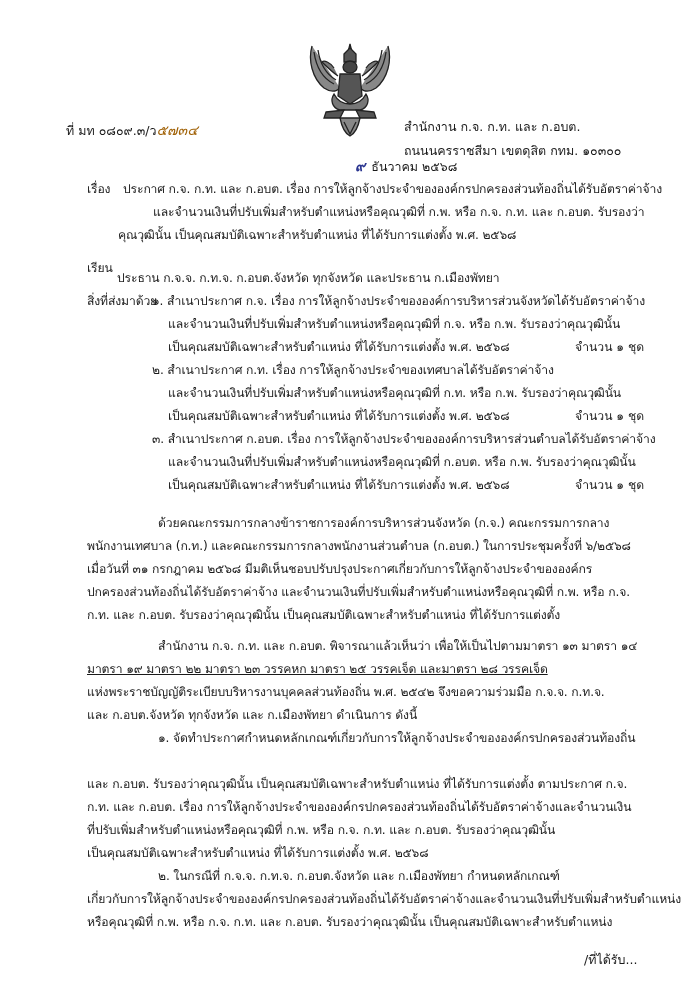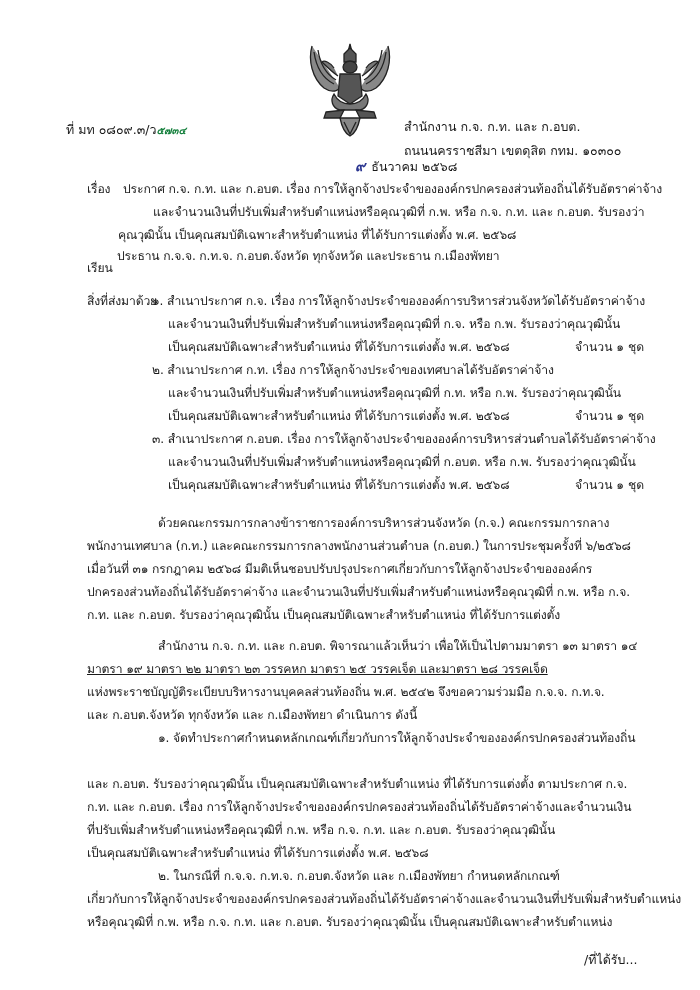--- a/index.html
+++ b/index.html
@@ -38,23 +38,23 @@
       letter-spacing: 0px;
     }
     .docno {
       position: absolute;
       left: 66px; top: 122px;
       font-size: 12.5px;
       line-height: 16px;
       white-space: nowrap;
     }
     .docno .hand {
-      color: #15803d;
-      font-weight: bold;
-      font-size: 10px;
+      color: #a16207;
+      font-weight: normal;
+      font-size: 14px;
       font-style: italic;
     }
     .emblem {
       position: absolute;
       left: 304px; top: 38px;
       width: 92px; height: 100px;
     }
     .office {
       position: absolute;
       left: 404px;
@@ -128,21 +128,21 @@
   <div class="date">
     <span class="hand">๙</span><span>ธันวาคม  ๒๕๖๘</span>
   </div>
 
   <div class="line" style="left:87px; top:180px;">เรื่อง</div>
   <div class="line" style="left:123px; top:180px;">ประกาศ ก.จ. ก.ท. และ ก.อบต. เรื่อง การให้ลูกจ้างประจำขององค์กรปกครองส่วนท้องถิ่นได้รับอัตราค่าจ้าง</div>
   <div class="line" style="left:118px; top:203px;margin-left:35px;">และจำนวนเงินที่ปรับเพิ่มสำหรับตำแหน่งหรือคุณวุฒิที่ ก.พ. หรือ ก.จ. ก.ท. และ ก.อบต. รับรองว่า</div>
   <div class="line" style="left:118px; top:226px;">คุณวุฒินั้น เป็นคุณสมบัติเฉพาะสำหรับตำแหน่ง ที่ได้รับการแต่งตั้ง พ.ศ. ๒๕๖๘</div>
 
   <div class="line" style="left:87px; top:259px;">เรียน</div>
-  <div class="line" style="left:117px; top:247px;">ประธาน ก.จ.จ. ก.ท.จ. ก.อบต.จังหวัด ทุกจังหวัด และประธาน ก.เมืองพัทยา</div>
+  <div class="line" style="left:117px; top:269px;">ประธาน ก.จ.จ. ก.ท.จ. ก.อบต.จังหวัด ทุกจังหวัด และประธาน ก.เมืองพัทยา</div>
 
   <div class="line" style="left:87px; top:292px;">สิ่งที่ส่งมาด้วย</div>
   <div class="line" style="left:152px; top:292px;">๑. สำเนาประกาศ ก.จ. เรื่อง การให้ลูกจ้างประจำขององค์การบริหารส่วนจังหวัดได้รับอัตราค่าจ้าง</div>
   <div class="line" style="left:168px; top:315px;">และจำนวนเงินที่ปรับเพิ่มสำหรับตำแหน่งหรือคุณวุฒิที่ ก.จ. หรือ ก.พ. รับรองว่าคุณวุฒินั้น</div>
   <div class="line" style="left:168px; top:338px;">เป็นคุณสมบัติเฉพาะสำหรับตำแหน่ง ที่ได้รับการแต่งตั้ง พ.ศ. ๒๕๖๘</div>
   <div class="qty" style="top:338px;">จำนวน ๑ ชุด</div>
 
   <div class="line" style="left:152px; top:361px;">๒. สำเนาประกาศ ก.ท. เรื่อง การให้ลูกจ้างประจำของเทศบาลได้รับอัตราค่าจ้าง</div>
   <div class="line" style="left:168px; top:384px;">และจำนวนเงินที่ปรับเพิ่มสำหรับตำแหน่งหรือคุณวุฒิที่ ก.ท. หรือ ก.พ. รับรองว่าคุณวุฒินั้น</div>
   <div class="line" style="left:168px; top:407px;">เป็นคุณสมบัติเฉพาะสำหรับตำแหน่ง ที่ได้รับการแต่งตั้ง พ.ศ. ๒๕๖๘</div>

